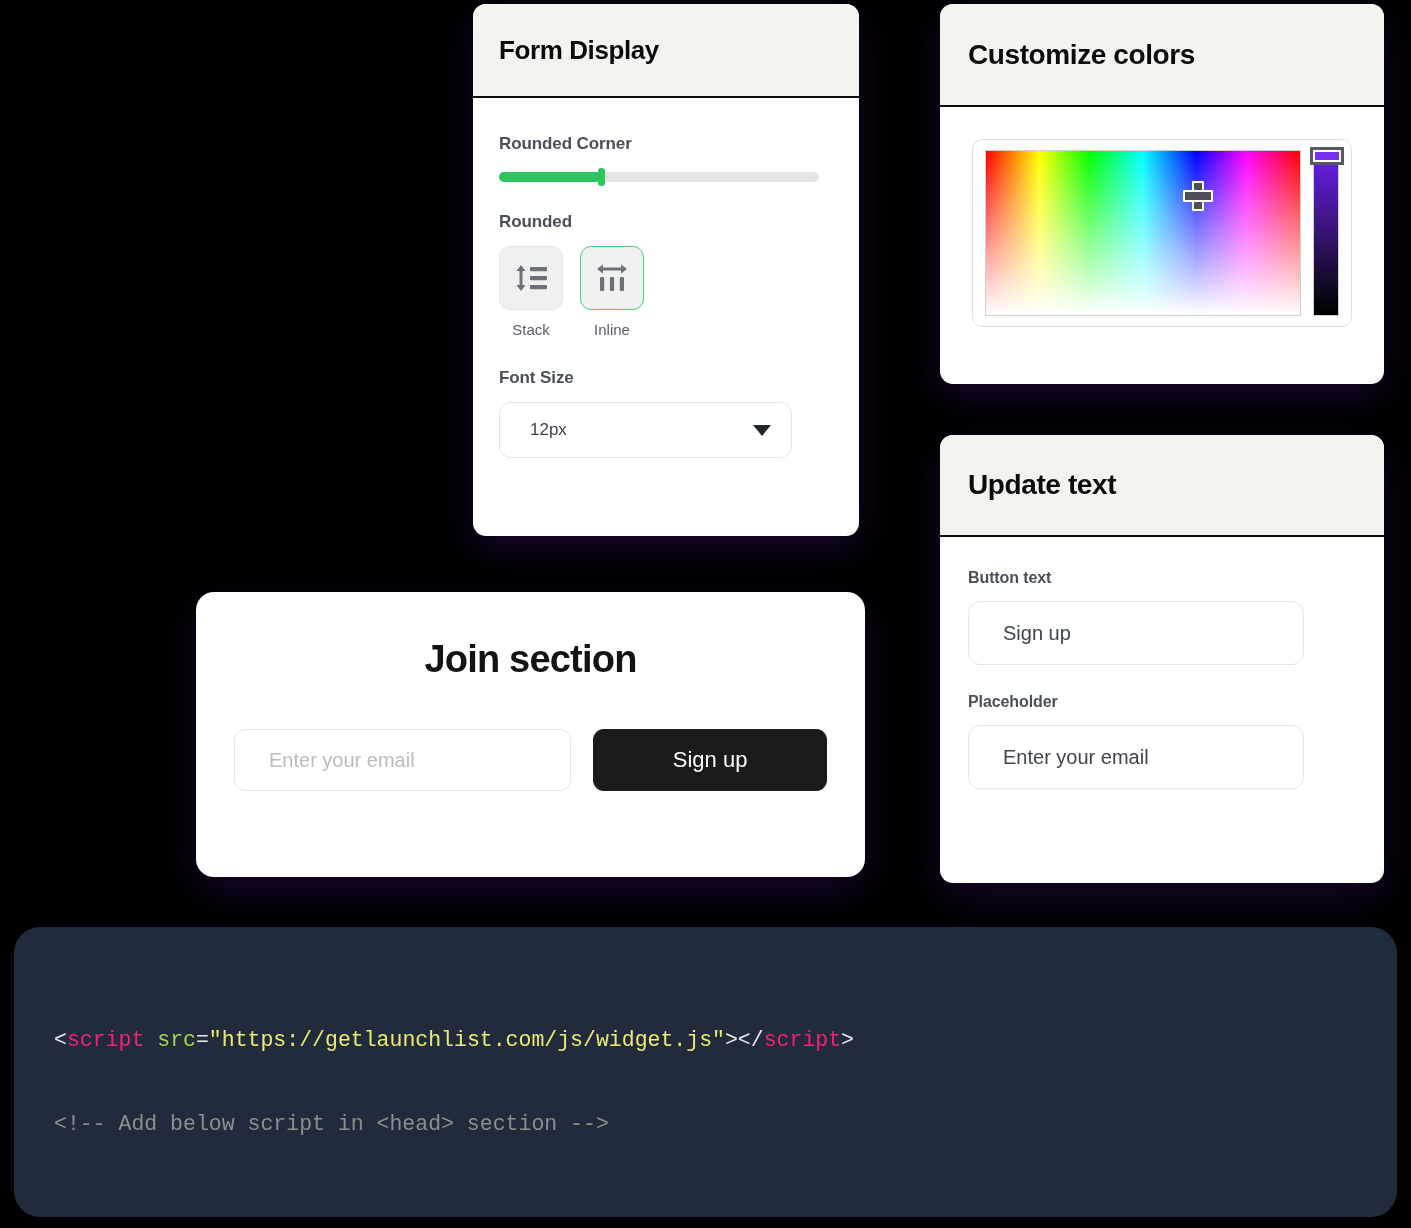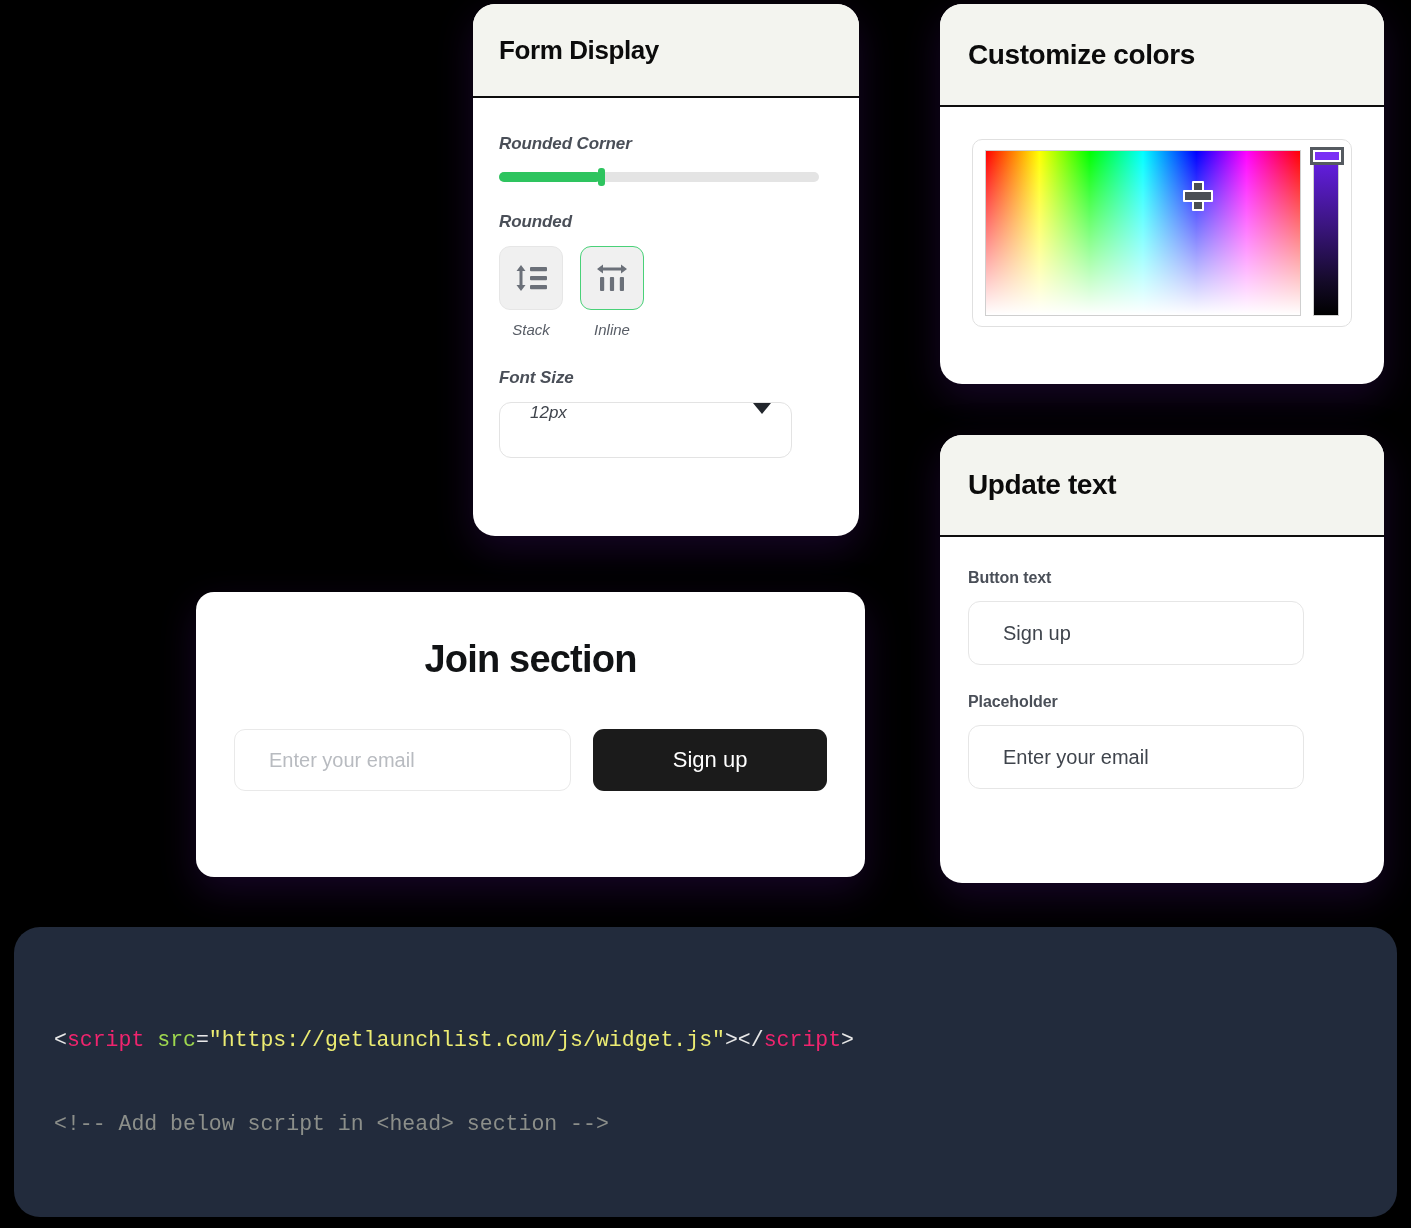--- a/index.html
+++ b/index.html
@@ -14,21 +14,21 @@
     position: relative;
     width: 1411px;
     height: 1228px;
     background: #000000;
   }
 
   
   .card {
     position: absolute;
     background: #ffffff;
-    border-radius: 22px;
+    border-radius: 13px;
     overflow: hidden;
     box-shadow: 0 14px 38px rgba(40, 10, 70, 0.55);
   }
   .card-header {
     background: #f3f4ef;
     border-bottom: 2px solid #0d0d0d;
     display: flex;
     align-items: center;
   }
   .card-title {
@@ -44,21 +44,21 @@
     letter-spacing: -0.1px;
   }
 
   
   #form-display-card {
     left: 473px; top: 4px;
     width: 386px; height: 532px;
   }
   #form-display-card .card-header { height: 94px; padding: 0 26px; }
   #form-display-card .card-title { font-size: 26px; }
-  #form-display-card .card-body { padding: 36px 26px 0 26px; font-style: italic; }
+  #form-display-card .card-body { padding: 36px 26px 0 26px; }
 
   .slider-label { font-size: 17px; margin-bottom: 18px; }
   .slider-track {
     position: relative;
     width: 320px; height: 10px;
     background: #e4e4e4;
     border-radius: 6px;
   }
   .slider-fill {
     position: absolute; left: 0; top: 0; height: 10px;
@@ -92,21 +92,21 @@
     font-size: 15px;
     color: #585d66;
   }
 
   .select-box {
     margin-top: 14px;
     width: 293px; height: 56px;
     border: 1.5px solid #e3e3e3;
     border-radius: 12px;
     background: #ffffff;
-    display: flex; 
+    display: flex; align-items: center;
     padding: 0 20px 0 30px;
     justify-content: space-between;
   }
   .select-value { font-size: 17px; color: #3f444c; }
   .caret {
     width: 0; height: 0;
     border-left: 9px solid transparent;
     border-right: 9px solid transparent;
     border-top: 11px solid #22262c;
   }

